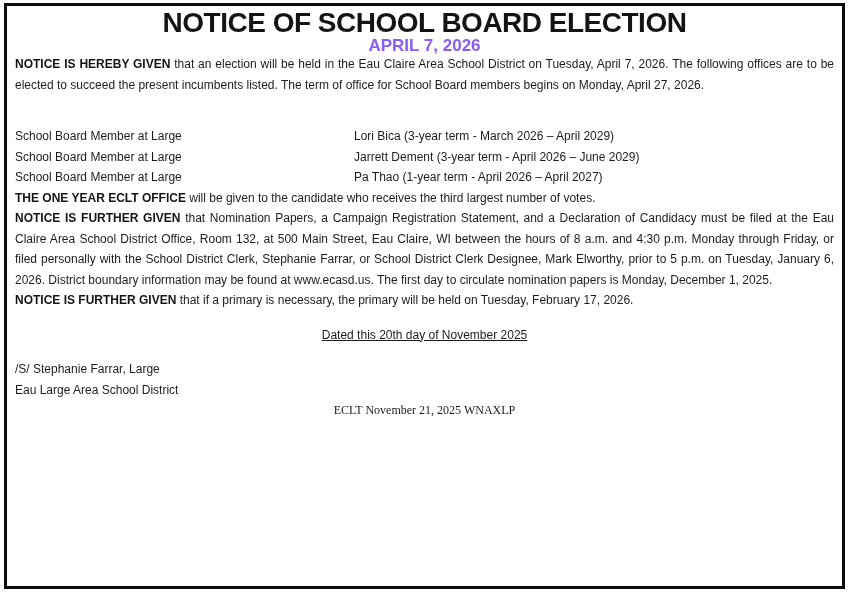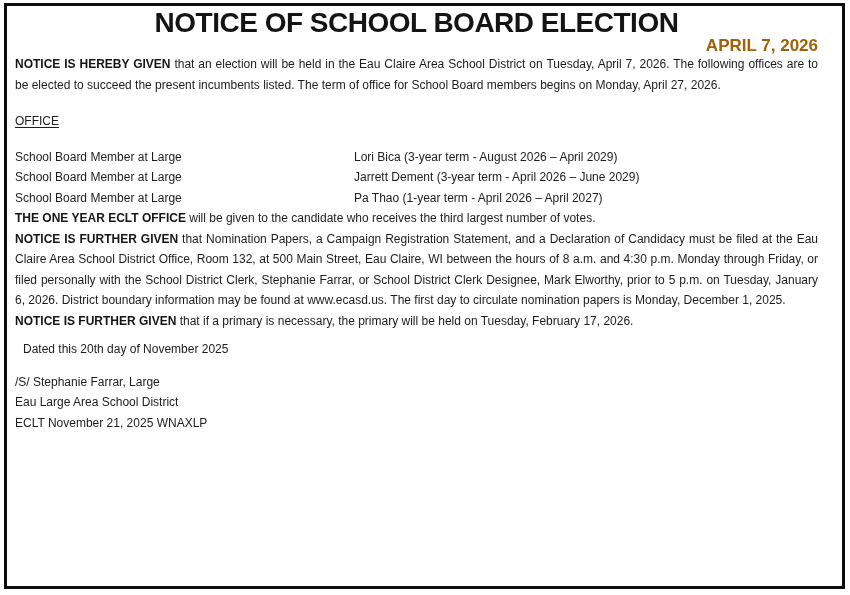--- a/index.html
+++ b/index.html
@@ -16,39 +16,39 @@
     color: #1a1a1a;
   }
   .notice-box {
     position: absolute;
     left: 4px;
     top: 3px;
     right: 5px;
     bottom: 6px;
     border: 3px solid #0d0d0d;
     background: #ffffff;
-    padding: 1px 24px 0 8px;
+    padding: 1px 8px 0 8px;
     box-sizing: border-box;
   }
   .title {
     margin: 0;
     text-align: center;
     font-size: 28px;
     line-height: 31px;
     font-weight: 700;
     letter-spacing: -0.5px;
     color: #141414;
   }
   .subtitle {
     margin: 0;
-    text-align: right;
+    text-align: center;
     font-size: 17px;
     line-height: 16px;
     font-weight: 700;
-    color: #a16207;
+    color: #8b5cf6;
   }
   .bodytext {
     font-size: 12px;
     line-height: 20.5px;
     color: #1c1c1c;
   }
   p.para {
     margin: 0;
     text-align: justify;
   }
@@ -64,48 +64,49 @@
   }
   .table-rows { margin-top: 15px; }
   .col-header {
     text-decoration: underline;
     text-underline-offset: 2px;
   }
   .mt-p2 { margin-top: 10px; }
   .mt-p3 { margin-top: 16px; }
   .mt-p4 { margin-top: 12px; }
   .dated-line {
-    margin: 8px;
-    text-align: left;
+    margin: 14px;
+    text-align: center;
+    text-decoration: underline;
   }
   .signature-block { margin-top: 12px; }
   .sig-line { margin: 0; }
   .publication-line {
     margin: 0;
-    text-align: left;
+    text-align: center;
+    font-family: Liberation Serif, serif;
   }
 </style>
 </head>
 <body>
 
 <div class="notice-box">
 
   <h1 class="title">NOTICE OF SCHOOL BOARD ELECTION</h1>
   <h2 class="subtitle">APRIL 7, 2026</h2>
 
   <p class="para bodytext mt-p1"><strong class="lead">NOTICE IS HEREBY GIVEN</strong><span> that an election will be held in the Eau Claire Area School District on Tuesday, April 7, 2026. The following offices are to be elected to succeed the present incumbents listed. The term of office for School Board members begins on Monday, April 27, 2026.</span></p>
 
   <div class="office-table bodytext">
     <div class="table-head">
-      <span class="col-header">OFFICE</span>
     </div>
     <div class="table-rows">
       <div class="table-row">
         <span>School Board Member at Large</span>
-        <span>Lori Bica (3-year term - August 2026 – April 2029)</span>
+        <span>Lori Bica (3-year term - March 2026 – April 2029)</span>
       </div>
       <div class="table-row">
         <span>School Board Member at Large</span>
         <span>Jarrett Dement (3-year term - April 2026 – June 2029)</span>
       </div>
       <div class="table-row">
         <span>School Board Member at Large</span>
         <span>Pa Thao (1-year term - April 2026 – April 2027)</span>
       </div>
     </div>

